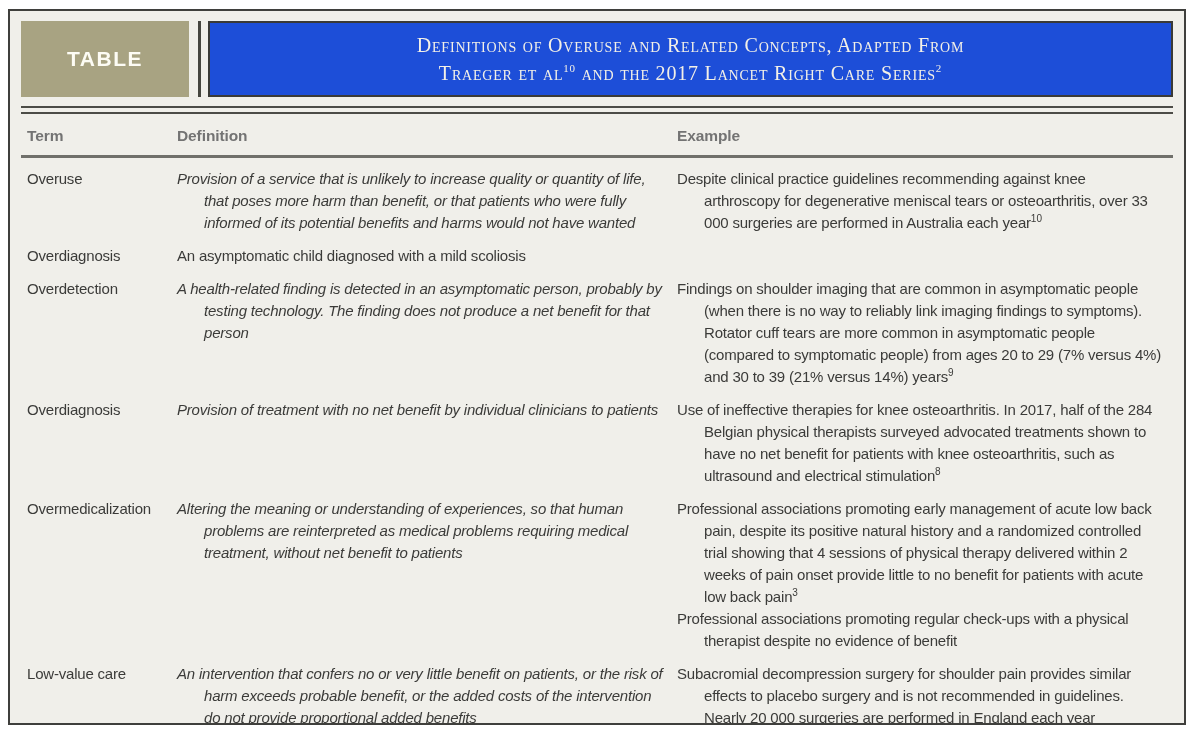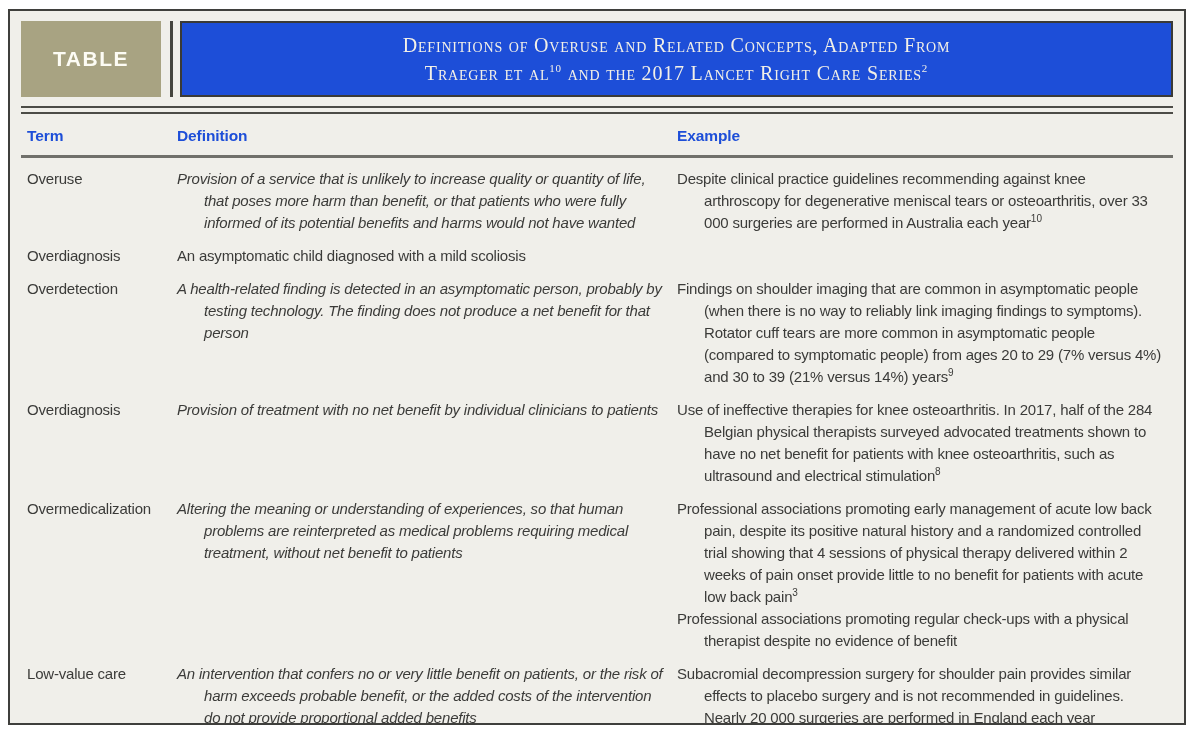--- a/index.html
+++ b/index.html
@@ -15,21 +15,21 @@
     left: 8px; top: 9px; right: 14px; bottom: 19px;
     border: 2px solid #3f3f3c;
     background: #f0efea;
     padding: 10px 11px 8px 11px;
     box-sizing: border-box;
     overflow: hidden;
   }
   
   .header-band { display: flex; align-items: stretch; height: 76px; }
   .label-box {
-    width: 140px;
+    width: 168px;
     background: #a8a382;
     display: flex; align-items: center; justify-content: center;
     flex: 0 0 auto;
   }
   .label-box span {
     color: #fdfcf4;
     font-weight: bold;
     font-size: 21px;
     letter-spacing: 1.5px;
   }
@@ -66,21 +66,21 @@
   .grid {
     display: grid;
     grid-template-columns: 150px 500px 1fr;
     padding: 0 6px;
   }
   .header-row {
     margin-top: 13px;
     padding-bottom: 7px;
     font-weight: bold;
     font-size: 15.5px;
-    color: #1d4ed8;
+    color: #737373;
     letter-spacing: -0.1px;
   }
   .rows { margin-top: 10px; display: flex; flex-direction: column; gap: 11px; }
   .body-row {
     font-size: 15px;
     line-height: 22px;
     color: #3b3b39;
     letter-spacing: -0.2px;
   }
   .def-cell { padding-right: 14px; font-style: italic; }

